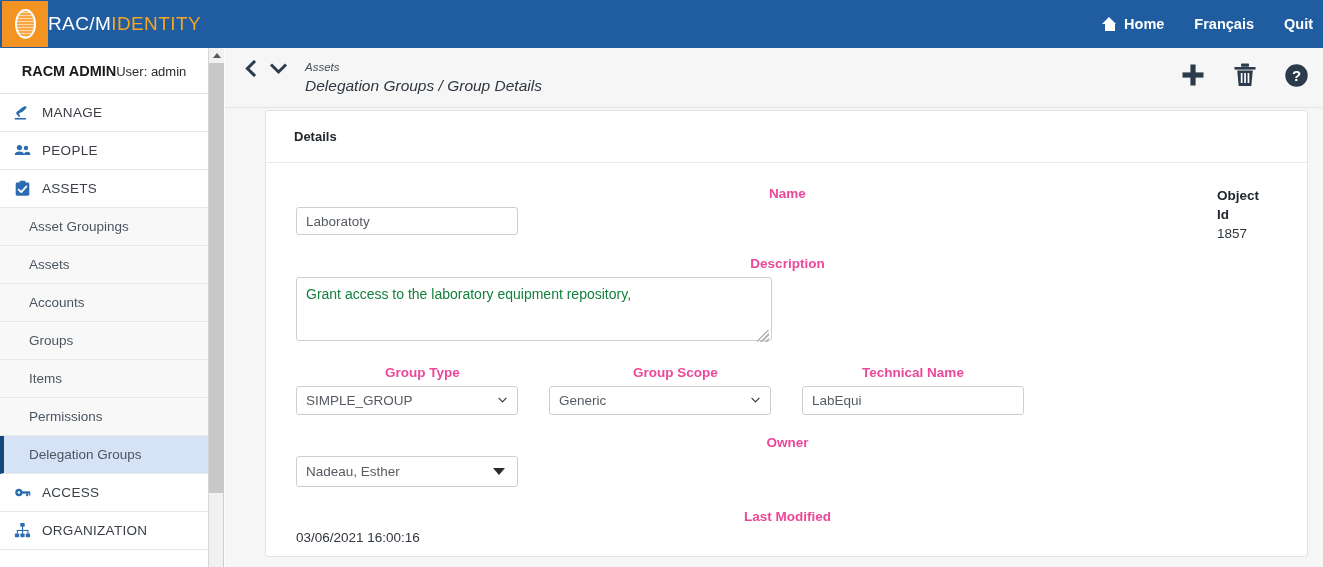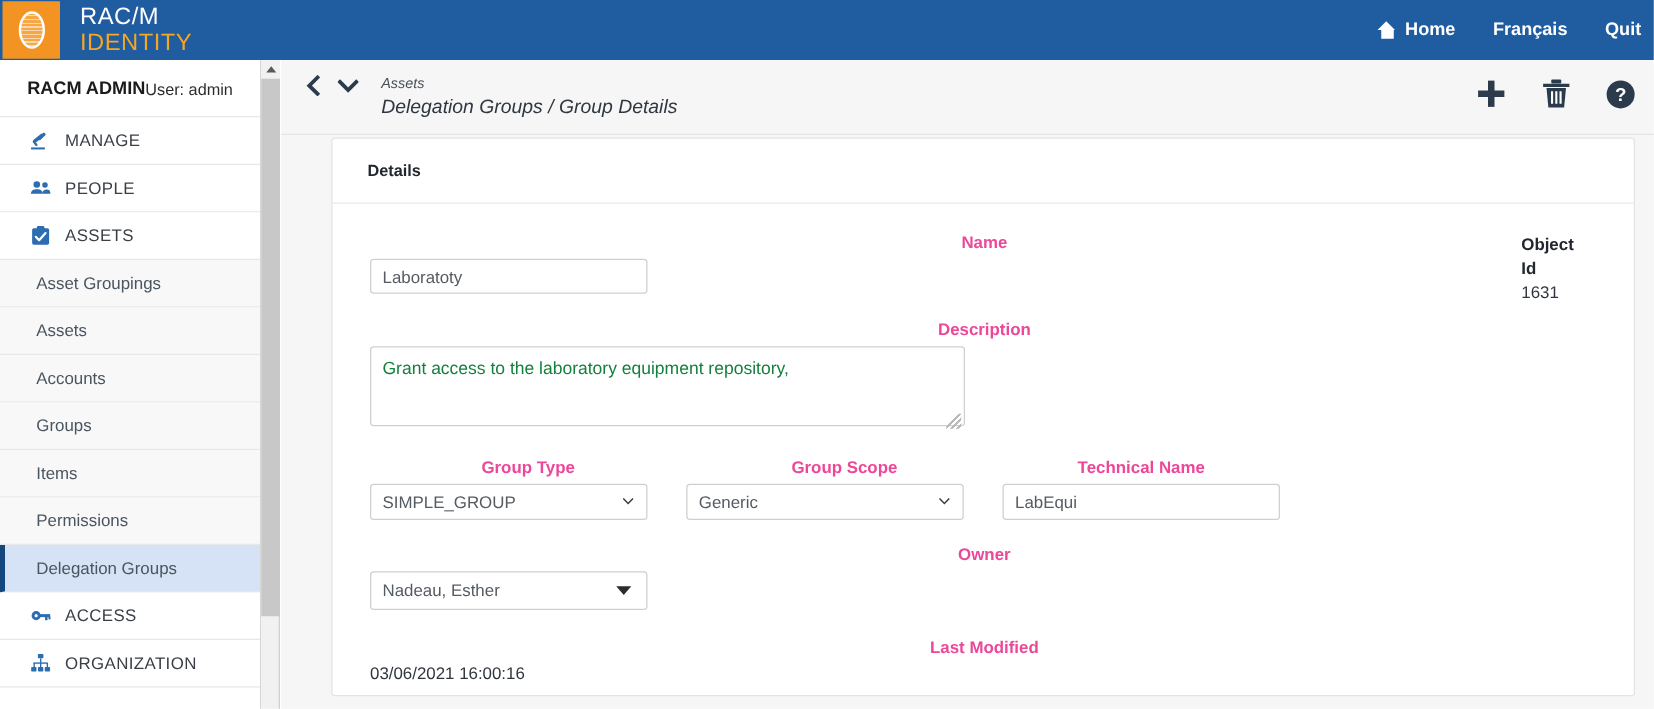--- a/index.html
+++ b/index.html
@@ -27,23 +27,22 @@
   }
   .logo-oval {
     width: 21px; height: 30px;
     border: 2px solid #ffffff;
     border-radius: 50% / 50%;
     background:
       repeating-linear-gradient(0deg, rgba(255,255,255,.55) 0 1px, rgba(255,255,255,0) 1px 3px),
       #f7a845;
   }
   .brand {
-    margin-left: 16px;
     line-height: 1.0;
-    display: flex; flex-direction: column; justify-content: center;
+    display: flex; flex-direction: row; justify-content: center; text-align: right;
   }
   .brand-top {
     color: #ffffff; font-size: 19px; letter-spacing: .4px;
     font-weight: 400; padding-bottom: 2px;
   }
   .brand-bottom {
     color: #f5a623; font-size: 19px; letter-spacing: .4px; font-weight: 400;
   }
   .topnav {
     margin-left: auto; display: flex; align-items: center;
@@ -76,21 +75,21 @@
   .side-user {
     height: 46px; border-bottom: 1px solid #e2e2e2;
     display: flex; align-items: center; justify-content: center;
     padding-top: 2px;
   }
   .side-user-name { font-size: 14.5px; font-weight: bold; color: #1b1b1b; line-height: 17px; }
   .side-user-sub { font-size: 13px; color: #2c2c2c; line-height: 16px; }
 
   .side-section {
     height: 38px; display: flex; align-items: center;
-    padding-left: 24px; gap: 11px;
+    padding-left: 14px; gap: 11px;
     border-bottom: 1px solid #e8e8e8;
     background: #ffffff; cursor: pointer;
   }
   .side-section-label {
     font-size: 13.5px; color: #3a3f46; letter-spacing: .3px;
   }
   .side-sub {
     height: 38px; display: flex; align-items: center;
     padding-left: 29px;
     border-bottom: 1px solid #e8e8e8;
@@ -359,21 +358,21 @@
     <div class="panel-head">
       <span class="panel-title">Details</span>
     </div>
 
     <div class="panel-body">
 
       
       <div class="objid">
         <div class="objid-label">Object</div>
         <div class="objid-label">Id</div>
-        <div class="objid-val">1631</div>
+        <div class="objid-val">1857</div>
       </div>
 
       
       <label class="field-label">Name</label>
       <input class="txt-input" style="width: 222px;" value="Laboratoty">
 
       
       <label class="field-label" style="margin-top:21px;">Description</label>
       <span class="ta-wrap">
         <textarea class="txt-area" style="">Grant access to the laboratory equipment repository,</textarea>

